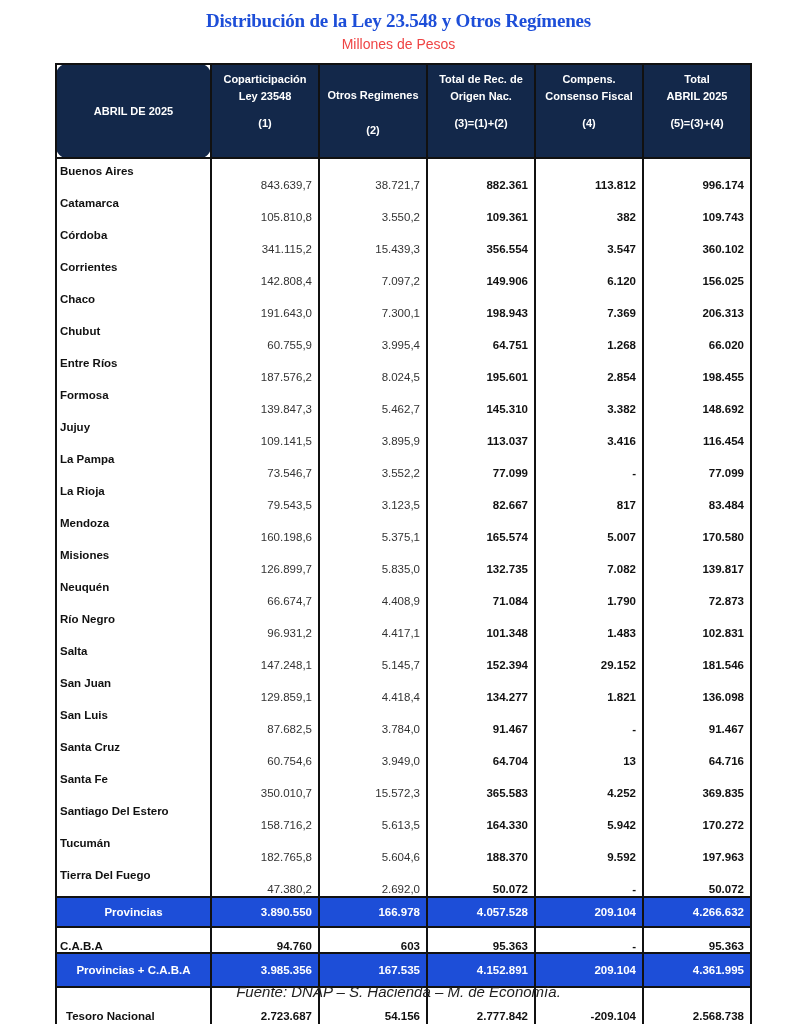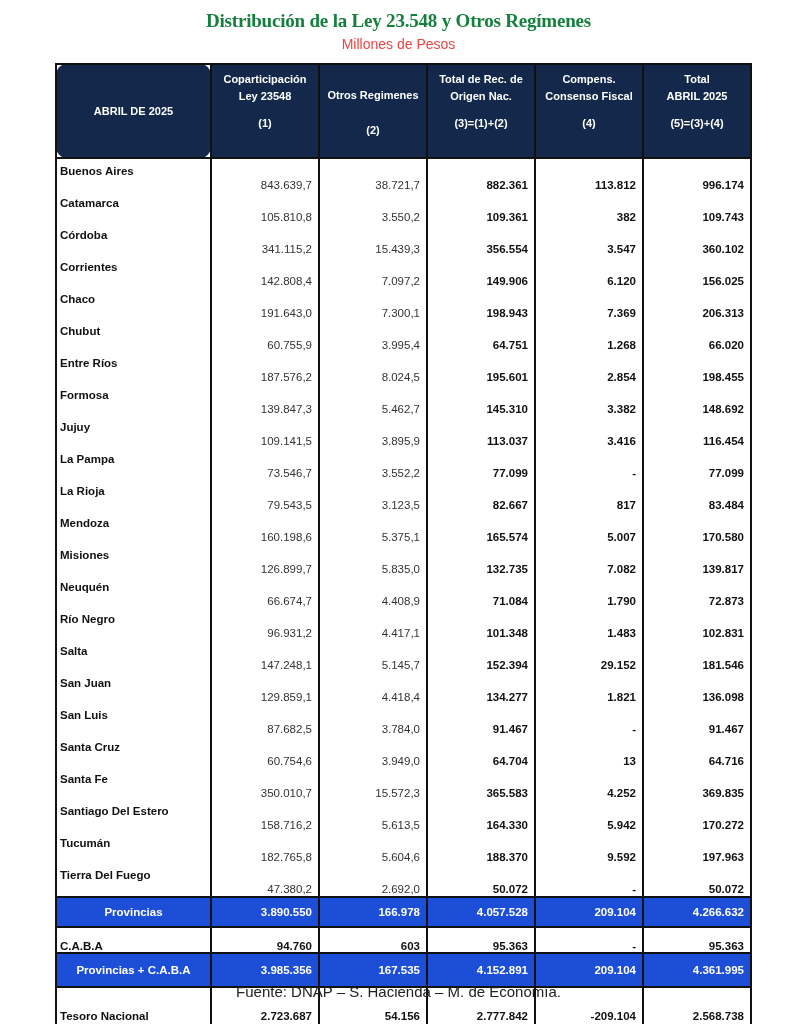--- a/index.html
+++ b/index.html
@@ -1,17 +1,17 @@
 <!DOCTYPE html>
 <html><head>
 <meta charset="utf-8">
 <style>
   html, body { margin: 0; padding: 0; background: #ffffff; }
   body { width: 797px; height: 1024px; position: relative; overflow: hidden; font-family: "Liberation Sans", sans-serif; color: #111; }
-  .title { position: absolute; top: 10px; left: 0; width: 797px; text-align: center; font-family: "Liberation Serif", serif; font-weight: bold; font-size: 19px; color: #15803d; letter-spacing: -0.2px; }
+  .title { position: absolute; top: 10px; left: 0; width: 797px; text-align: center; font-family: "Liberation Serif", serif; font-weight: bold; font-size: 19px; color: #1d4ed8; letter-spacing: -0.2px; }
   .subtitle { position: absolute; top: 36px; left: 0; width: 797px; text-align: center; font-family: "Liberation Sans", sans-serif; font-size: 14px; color: #ef4444; }
   table.dist { position: absolute; top: 63px; left: 55px; width: 695px; border-collapse: collapse; table-layout: fixed; font-size: 11.5px; }
   table.dist col.c0 { width: 155px; }
   table.dist col.cn { width: 108px; }
   .dist th, .dist td { border-left: 2px solid #111; border-right: 2px solid #111; padding: 0 6px; }
   .hdr th { background: #13284a; color: #fff; font-weight: bold; font-size: 11px; vertical-align: top; text-align: center; height: 92px; border-top: 2px solid #111; border-bottom: 2px solid #111; }
   .hdr th .h1 { display: block; margin-top: 6px; line-height: 17px; }
   .hdr th .h2 { display: block; margin-top: 12px; }
   .hdr th.first { vertical-align: middle; border-radius: 11px; }
   .hdr th.mid .h1 { margin-top: 22px; }
@@ -21,23 +21,23 @@
   tr.prov td.num { text-align: right; color: #333; }
   tr.prov td.b { font-weight: bold; color: #111; }
   tr.first-prov td { padding-top: 0; }
   tr.first-prov td.name { padding-top: 6px; }
   tr.sum td { background: #1d4ed8; color: #fff; font-weight: bold; text-align: right; height: 28px; border-top: 2px solid #111; border-bottom: 2px solid #111; }
   tr.sum td.name { text-align: center; }
   tr.caba td { height: 24px; font-weight: bold; text-align: right; vertical-align: bottom; border-top: 2px solid #fca5a5; border-bottom: 2px solid #111; }
   tr.caba td.name { text-align: left; padding-left: 3px; }
   tr.sum2 td { height: 32px; }
   tr.other td { height: 27px; font-weight: bold; text-align: right; vertical-align: bottom; }
-  tr.other td.name { text-align: left; padding-left: 3px; }
+  tr.other td.name { text-align: left; padding-left: 9px; }
   tr.other.top td { height: 34px; }
-  .footer { position: absolute; top: 983px; left: 0; width: 797px; text-align: center; font-size: 15px; color: #222; }
+  .footer { position: absolute; top: 983px; left: 0; width: 797px; text-align: center; font-size: 15px; color: #222; font-style: italic; }
 </style>
 </head>
 <body>
 
 <div class="title">Distribución de la Ley 23.548 y Otros Regímenes</div>
 <div class="subtitle">Millones de Pesos</div>
 
 <table class="dist">
   <colgroup>
     <col class="c0">

